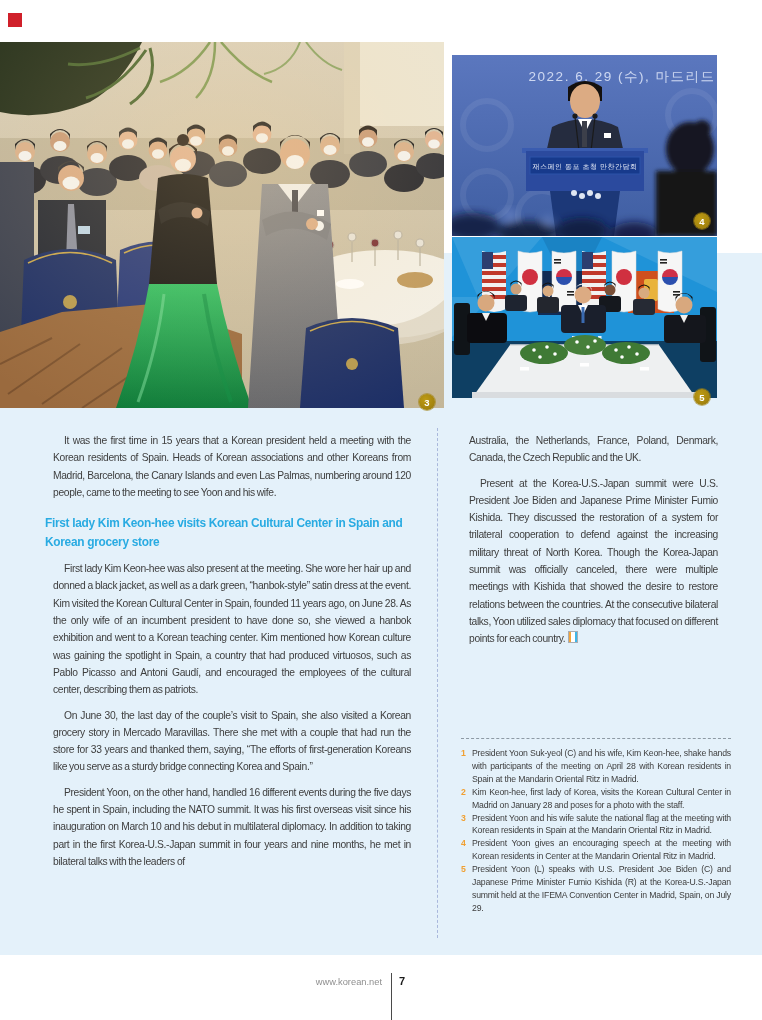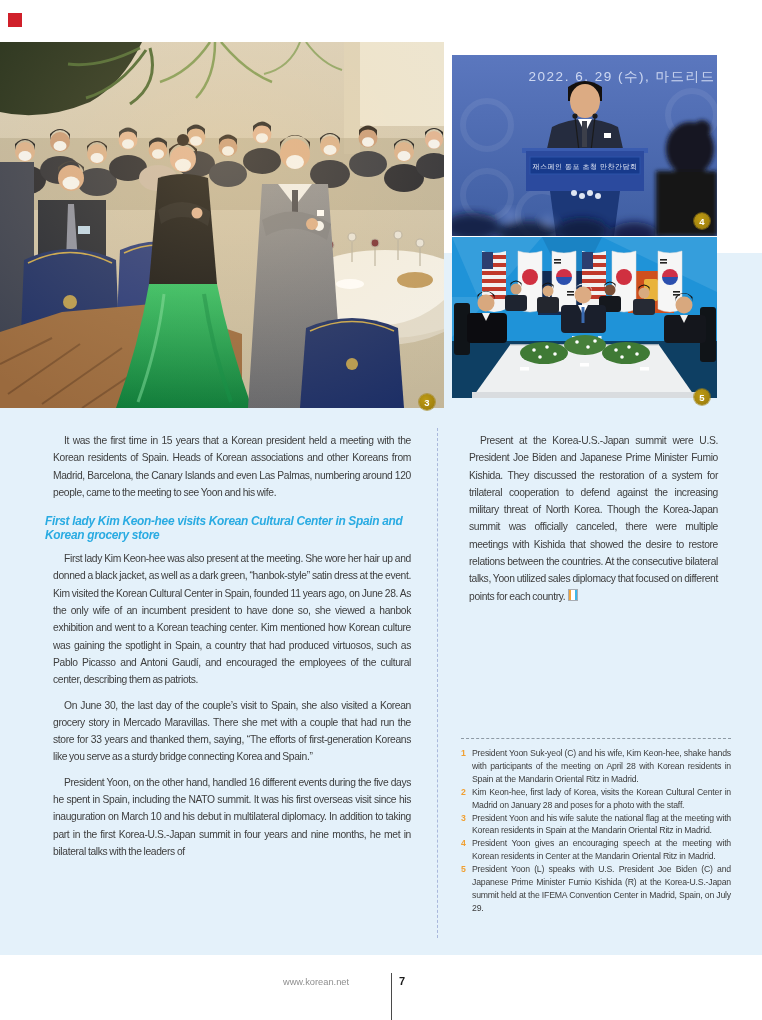--- a/index.html
+++ b/index.html
@@ -18,33 +18,33 @@
          justify-content:center;box-shadow:0 0 0 1px rgba(160,130,20,.6);}
   #badge3{left:419px;top:394px;}
   #badge4{left:694px;top:213px;}
   #badge5{left:694px;top:389px;}
   .col{position:absolute;text-align:justify;color:#3e3e3e;font-size:10.3px;
        line-height:17.3px;letter-spacing:-0.35px;word-spacing:-0.5px;}
   #col-left{left:45px;top:424px;width:374px;}
   #col-right{left:461px;top:424px;width:265px;}
   .col p{margin:8px;text-indent:11px;}
   .col p.noindent{text-indent:0;}
-  .col h3{color:#29abe2;font-size:11.9px;line-height:14px;font-weight:bold;
-          margin:13px 0 1px 0;text-align:left;letter-spacing:-0.3px;word-spacing:0;font-style:italic;}
+  .col h3{color:#29abe2;font-size:11.9px;line-height:19px;font-weight:bold;
+          margin:13px 0 1px 0;text-align:left;letter-spacing:-0.3px;word-spacing:0;}
   .divider{position:absolute;left:437px;top:428px;height:510px;width:0;
            border-left:1px dashed #a9b8dc;}
   .endmark{display:inline-block;width:8px;height:10px;border:1px solid #a8adb3;
            background:linear-gradient(90deg,#f2a53c 0 2px,#ffffff 2px 6px,#3fb7e8 6px 8px);
            vertical-align:-1px;margin-left:3px;}
   .captions{position:absolute;left:461px;top:738px;width:270px;}
   .cap-divider{border-top:1.5px dashed #8e9aa4;margin-bottom:8px;}
   .cap{display:flex;font-size:8.7px;line-height:12.9px;color:#3e3e3e;
        text-align:justify;letter-spacing:-0.2px;}
   .cap .n{color:#f0a032;font-weight:bold;width:11px;flex:none;}
-  .footer-url{position:absolute;left:250px;top:977px;width:132px;text-align:center;
+  .footer-url{position:absolute;left:250px;top:977px;width:132px;text-align:right;
               font-size:9.3px;color:#8f8f8f;letter-spacing:0;}
   .footer-rule{position:absolute;left:391px;top:973px;width:1px;height:47px;background:#4a4a4a;}
   .footer-page{position:absolute;left:399px;top:975px;font-size:11px;font-weight:bold;color:#1a1a1a;}
 </style>
 </head>
 <body>
 
 <div class="page">
 
   <div class="corner-square"></div>
@@ -466,20 +466,21 @@
 
   <div class="col" id="col-left">
     <p>It was the first time in 15 years that a Korean president held a meeting with the Korean residents of Spain. Heads of Korean associations and other Koreans from Madrid, Barcelona, the Canary Islands and even Las Palmas, numbering around 120 people, came to the meeting to see Yoon and his wife.</p>
     <h3>First lady Kim Keon-hee visits Korean Cultural Center in Spain and Korean grocery store</h3>
     <p>First lady Kim Keon-hee was also present at the meeting. She wore her hair up and donned a black jacket, as well as a dark green, “hanbok-style” satin dress at the event. Kim visited the Korean Cultural Center in Spain, founded 11 years ago, on June 28. As the only wife of an incumbent president to have done so, she viewed a hanbok exhibition and went to a Korean teaching center. Kim mentioned how Korean culture was gaining the spotlight in Spain, a country that had produced virtuosos, such as Pablo Picasso and Antoni Gaudí, and encouraged the employees of the cultural center, describing them as patriots.</p>
     <p>On June 30, the last day of the couple’s visit to Spain, she also visited a Korean grocery story in Mercado Maravillas. There she met with a couple that had run the store for 33 years and thanked them, saying, “The efforts of first-generation Koreans like you serve as a sturdy bridge connecting Korea and Spain.”</p>
     <p>President Yoon, on the other hand, handled 16 different events during the five days he spent in Spain, including the NATO summit. It was his first overseas visit since his inauguration on March 10 and his debut in multilateral diplomacy. In addition to taking part in the first Korea-U.S.-Japan summit in four years and nine months, he met in bilateral talks with the leaders of</p>
   </div>
 
   <div class="col" id="col-right">
+    <p class="noindent">Australia, the Netherlands, France, Poland, Denmark, Canada, the Czech Republic and the UK.</p>
     <p><span>Present at the Korea-U.S.-Japan summit were U.S. President Joe Biden and Japanese Prime Minister Fumio Kishida. They discussed the restoration of a system for trilateral cooperation to defend against the increasing military threat of North Korea. Though the Korea-Japan summit was officially canceled, there were multiple meetings with Kishida that showed the desire to restore relations between the countries. At the consecutive bilateral talks, Yoon utilized sales diplomacy that focused on different points for each country.</span><span class="endmark"></span></p>
   </div>
 
   <div class="captions">
     <div class="cap-divider"></div>
     <div class="cap">
       <span class="n">1</span>
       <span>President Yoon Suk-yeol (C) and his wife, Kim Keon-hee, shake hands with participants of the meeting on April 28 with Korean residents in Spain at the Mandarin Oriental Ritz in Madrid.</span>
     </div>
     <div class="cap">

